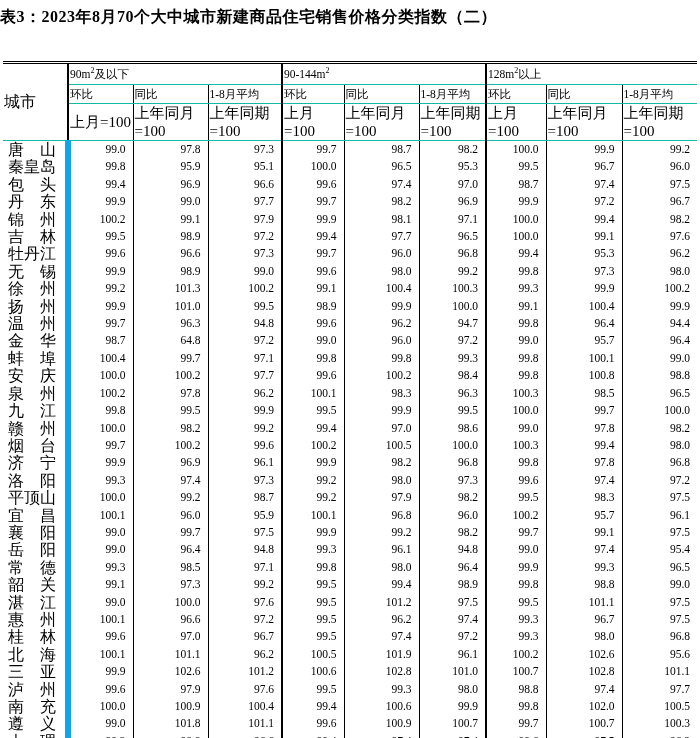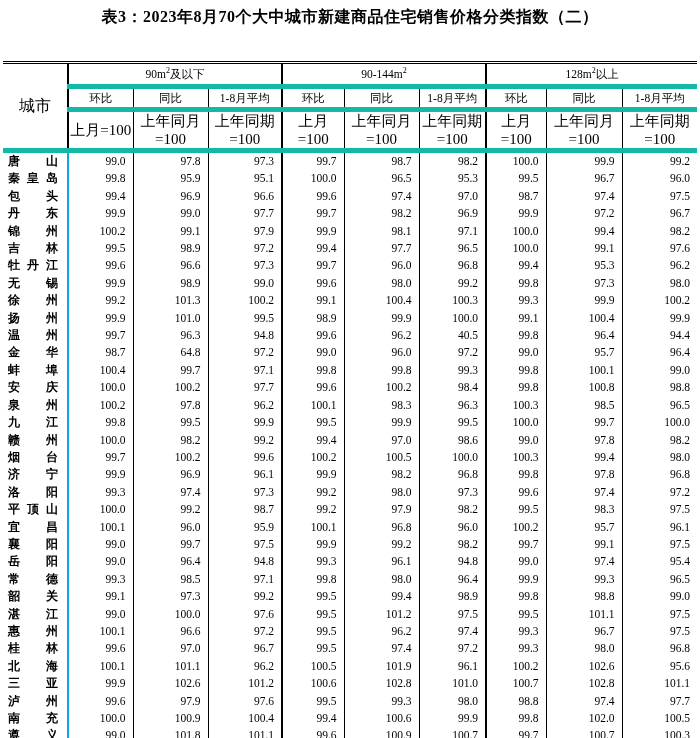--- a/index.html
+++ b/index.html
@@ -12,61 +12,60 @@
     width: 700px;
     height: 738px;
     background: #ffffff;
     overflow: hidden;
     font-family: "Liberation Serif", "DejaVu Serif", serif;
     color: #000000;
   }
   .title {
     margin: 0;
     padding-top: 7px;
-    text-align: center;
     font-size: 16px;
     font-weight: bold;
     letter-spacing: 0.5px;
   }
   table.idx {
     border-collapse: collapse;
     table-layout: fixed;
     width: 694px;
     margin: 33px 0 0 3px;
     border-top: 3px double #000;
     border-bottom: 2px solid #000;
   }
   thead th {
     font-weight: normal;
-    text-align: center;
+    text-align: left;
     vertical-align: middle;
-    border-bottom: 5px solid #14b8a6;
+    border-bottom: 1px solid #14b8a6;
     font-size: 11.5px;
     padding: 0 1px;
   }
   thead tr.group-row th { height: 20px; }
   thead tr.metric-row th { height: 18px; margin-top: 44px; }
   thead tr.base-row th { height: 20px; font-size: 15px; }
   th.city-head {
     font-size: 16px;
     border-right: 2px solid #000;
   }
   sup.sq {
     font-size: 8px;
     line-height: 0;
   }
   .bl1 { border-left: 1px solid #000; }
   .bl2 { border-left: 2px solid #000; }
   tbody th.city {
-    font-weight: bold;
-    font-size: 12px;
+    font-weight: normal;
+    font-size: 16px;
     text-align: justify;
     text-align-last: justify;
     padding: 0 9px 0 5px;
-    border-right: 2px solid #0ea5e9;
+    border-right: 6px solid #0ea5e9;
     height: 17.4px;
     line-height: 17.4px;
   }
   tbody td.v {
     font-size: 11.5px;
     text-align: right;
     padding: 0 7px 0 0;
     height: 17.4px;
     line-height: 17.4px;
     white-space: nowrap;
@@ -252,21 +251,21 @@
     <td class="v bl1">99.9</td>
   </tr>
 
   <tr>
     <th class="city">温州</th>
     <td class="v">99.7</td>
     <td class="v bl1">96.3</td>
     <td class="v bl1">94.8</td>
     <td class="v bl2">99.6</td>
     <td class="v bl1">96.2</td>
-    <td class="v bl1">40.5</td>
+    <td class="v bl1">94.7</td>
     <td class="v bl2">99.8</td>
     <td class="v bl1">96.4</td>
     <td class="v bl1">94.4</td>
   </tr>
 
   <tr>
     <th class="city">金华</th>
     <td class="v">98.7</td>
     <td class="v bl1">64.8</td>
     <td class="v bl1">97.2</td>

